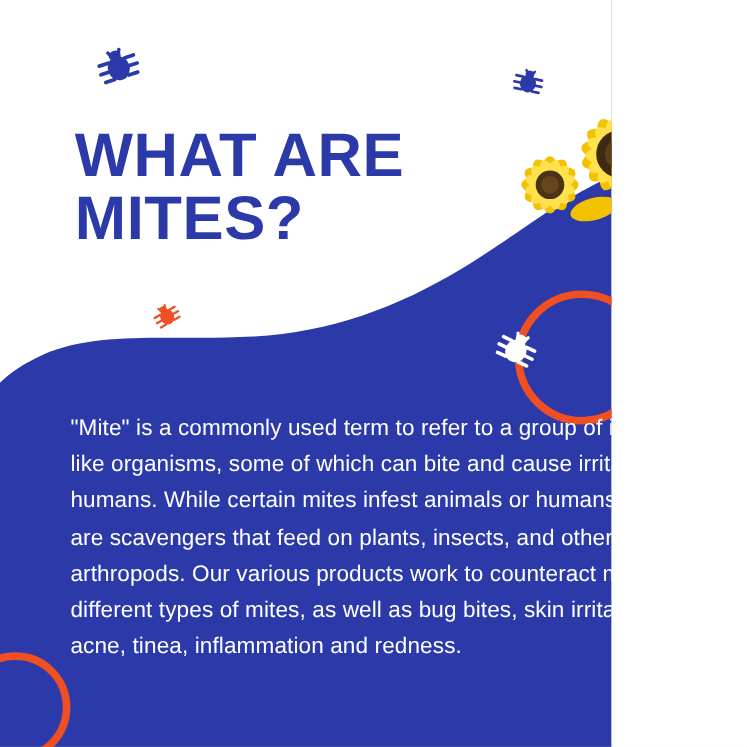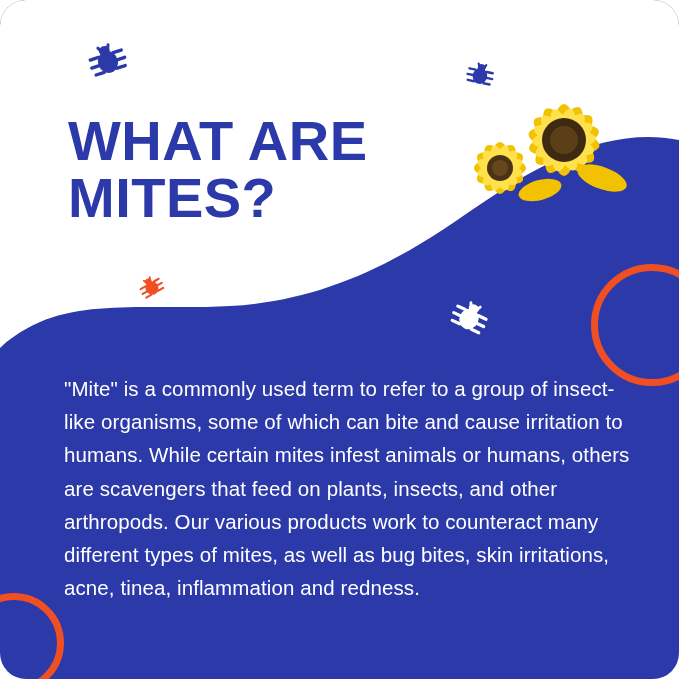--- a/index.html
+++ b/index.html
@@ -5,25 +5,24 @@
   html, body {
     margin: 0;
     padding: 0;
     background: #ffffff;
   }
   body {
     font-family: "Liberation Sans", sans-serif;
   }
   #poster {
     position: relative;
-    width: 679px;
+    width: 556px;
     height: 679px;
     overflow: hidden;
     background: #ffffff;
-    border-radius: 26px;
   }
   
   .bg-blue {
     position: absolute;
     inset: 0;
     background: #2b3aa8;
     z-index: 1;
   }
   .bg-white-wave {
     position: absolute;

